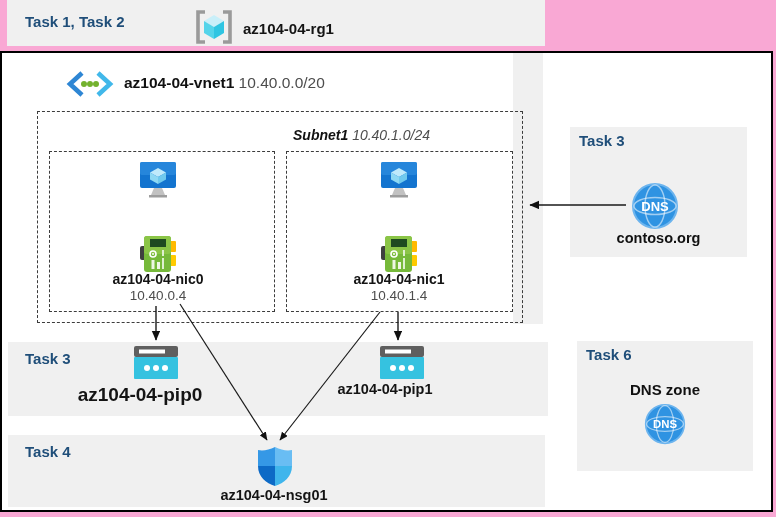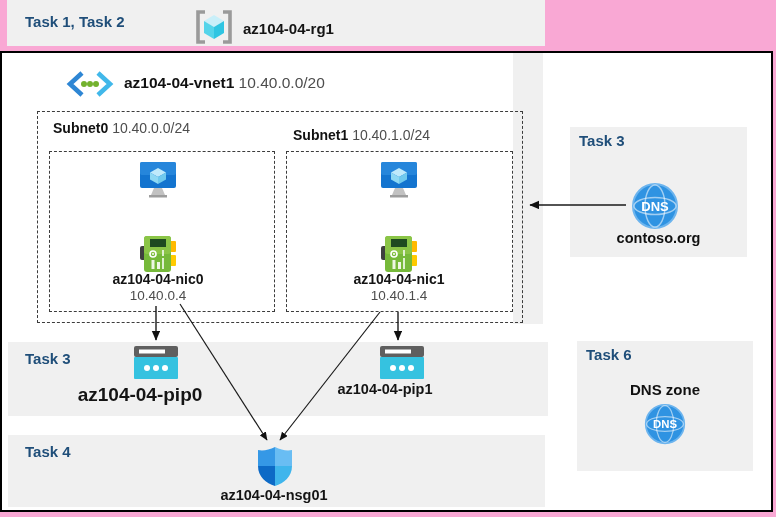--- a/index.html
+++ b/index.html
@@ -46,27 +46,23 @@
     <circle cx="24" cy="14" r="3" fill="#73b22e"></circle>
     <circle cx="30" cy="14" r="3" fill="#73b22e"></circle>
   </svg>
   <span class="abs" style="left:124px;top:74px;font-size:15.5px;">
     <b>az104-04-vnet1</b>
     <span class="cidr">10.40.0.0/20</span>
   </span>
 
   <div class="abs dashed" style="left:37px;top:111px;width:486px;height:212px;box-sizing:border-box;"></div>
 
-  <span class="abs" style="left:53px;top:120px;font-size:14px;">
-    <b>Subnet0</b>
-    <span class="cidr">10.40.0.0/24</span>
-  </span>
   <div class="abs dashed" style="left:49px;top:151px;width:226px;height:161px;box-sizing:border-box;background:#fff;"></div>
 
-  <span class="abs" style="left:293px;top:127px;font-size:14px;">
+  <span class="abs" style="left:293px;top:127px;font-size:14px;font-style:italic;">
     <b>Subnet1</b>
     <span class="cidr">10.40.1.0/24</span>
   </span>
   <div class="abs dashed" style="left:286px;top:151px;width:227px;height:161px;box-sizing:border-box;background:#fff;"></div>
 
   <svg class="abs" style="left:139px;top:162px;" width="38" height="38" viewBox="0 0 38 38">
     <rect x="1" y="0" width="36" height="26" rx="2" fill="#1374cf"></rect>
     <rect x="1" y="0" width="36" height="13" rx="2" fill="#2a8add" opacity="0.85"></rect>
     <polygon points="19,6 27,10.5 19,15 11,10.5" fill="#bfeafb"></polygon>
     <polygon points="11,10.5 19,15 19,22 11,17.5" fill="#8ed9f4"></polygon>

